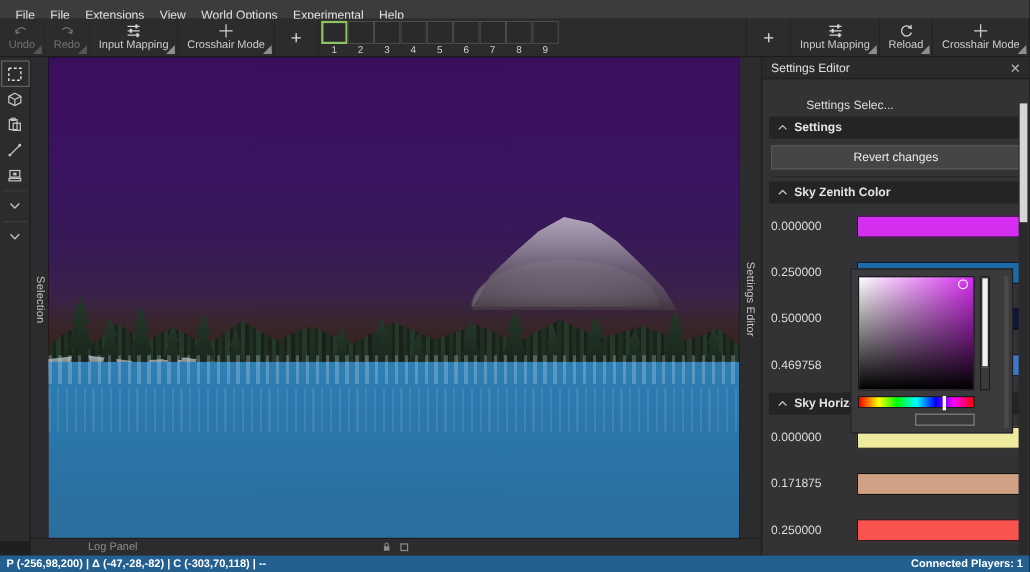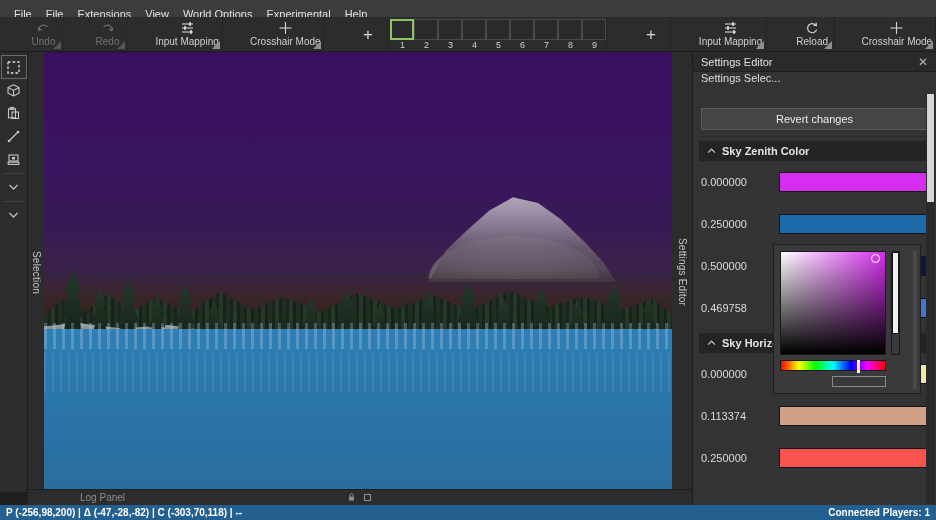--- a/index.html
+++ b/index.html
@@ -31,21 +31,20 @@
     display: flex; align-items: stretch;
     border-bottom: 1px solid #1a1a1a;
   }
   .tb-btn {
     position: relative;
     display: flex; flex-direction: column;
     align-items: center; justify-content: center;
     padding: 0 8px; min-width: 40px;
     border-right: 1px solid #232325;
     cursor: default;
-    margin-left: 24px;
   }
   .tb-btn.disabled { opacity: .42; }
   .tb-ico {
     height: 15px; display: flex; align-items: center; justify-content: center;
     color: #d4d4d4;
   }
   .tb-lbl { font-size: 10px; color: #cfcfcf; line-height: 12px; margin-top: 0px; white-space: nowrap; }
   .tb-btn.has-arrow::after {
     content: ""; position: absolute; right: 2px; bottom: 2px;
     border-left: 4px solid transparent; border-top: 4px solid transparent;
@@ -190,21 +189,21 @@
   .panel-title {
     height: 20px; background: #2a2a2c;
     display: flex; align-items: center; padding: 0 8px;
     border-bottom: 1px solid #1e1e20;
   }
   .panel-title .t { font-size: 11px; color: #e0e0e0; }
   .panel-close { margin-left: auto; color: #b6b6b6; font-size: 12px; line-height: 12px; cursor: default; }
   .panel-body { position: relative; height: 433px; overflow: hidden; padding: 0 4px; }
 
   .row-select {
-    display: flex; align-items: flex-start; height: 30px; padding: 0 4px; gap: 6px;
+    display: flex; align-items: flex-end; height: 30px; padding: 0 4px; gap: 6px; margin-left: 32px;
   }
   .row-select .lab { font-size: 11px; color: #dcdcdc; white-space: nowrap; }
   .combo {
     flex: 1; height: 20px; background: #d6d6d6; color: #1c1c1c;
     font-size: 11px; display: flex; align-items: center; justify-content: center;
     gap: 5px; cursor: default; border: 1px solid #b4b4b4;
   }
   .combo .cv { white-space: nowrap; }
 
   .group-hdr {
@@ -556,20 +555,28 @@
       <span class="t">Settings Editor</span>
       <span class="panel-close">✕</span>
     </div>
 
     <div class="panel-body">
 
       <div class="row-select">
         <span class="lab">Settings Selec...</span>
       </div>
 
+      <div class="group-hdr">
+        <span class="caret">
+          <svg width="9" height="6" viewBox="0 0 9 6">
+              <path d="M1 4.6 L4.5 1.2 L8 4.6" fill="none" stroke="#c0c0c0" stroke-width="1.2"></path>
+            </svg>
+        </span>
+        <span class="gt">Settings</span>
+      </div>
 
       <div class="revert-btn">Revert changes</div>
 
       <div class="divider"></div>
 
       <div class="group-hdr">
         <span class="caret">
           <svg width="9" height="6" viewBox="0 0 9 6">
               <path d="M1 4.6 L4.5 1.2 L8 4.6" fill="none" stroke="#c0c0c0" stroke-width="1.2"></path>
             </svg>
@@ -601,21 +608,21 @@
             </svg>
         </span>
         <span class="gt">Sky Horizon</span>
       </div>
 
       <div class="grad-row">
         <span class="stop">0.000000</span>
         <div class="swatch" style="background: rgb(238, 234, 158);"></div>
       </div>
       <div class="grad-row">
-        <span class="stop">0.113374</span>
+        <span class="stop">0.171875</span>
         <div class="swatch" style="background: rgb(207, 160, 132);"></div>
       </div>
       <div class="grad-row">
         <span class="stop">0.250000</span>
         <div class="swatch" style="background: rgb(249, 83, 79);"></div>
       </div>
 
       <div class="cpicker">
         <div class="cp-main">
           <div class="sv-box" style="background: linear-gradient(to top, rgb(0, 0, 0) 0%, rgba(0, 0, 0, 0) 100%), linear-gradient(to right, rgb(255, 255, 255) 0%, rgb(214, 46, 240) 100%);">

